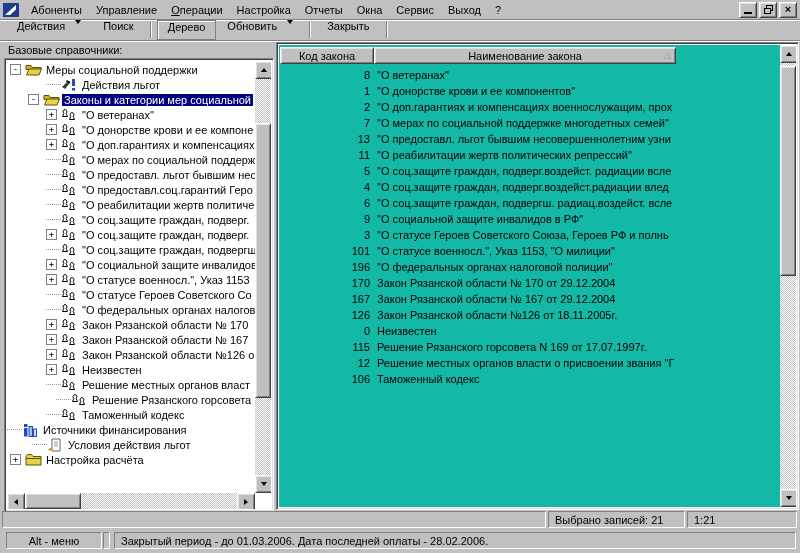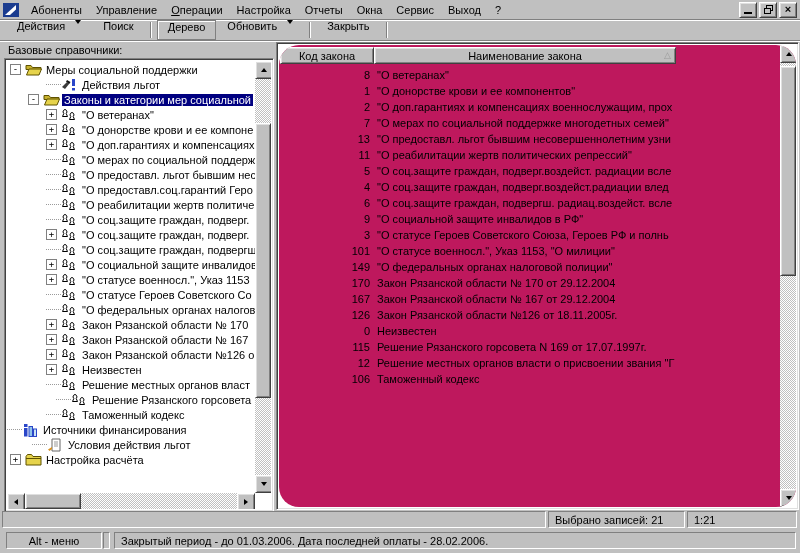--- a/index.html
+++ b/index.html
@@ -46,21 +46,21 @@
   .hsb{position:absolute;height:16px;display:flex;}
   .sbtn{width:16px;height:16px;flex:none;display:flex;align-items:center;justify-content:center;}
   .strack{flex:1;position:relative;}
   .sthumb{position:absolute;}
   .a-up{width:0;height:0;border-left:3px solid transparent;border-right:3px solid transparent;border-bottom:4px solid #000;}
   .a-dn{width:0;height:0;border-left:3px solid transparent;border-right:3px solid transparent;border-top:4px solid #000;}
   .a-lf{width:0;height:0;border-top:3px solid transparent;border-bottom:3px solid transparent;border-right:4px solid #000;}
   .a-rt{width:0;height:0;border-top:3px solid transparent;border-bottom:3px solid transparent;border-left:4px solid #000;}
   
   .gridbox{position:absolute;left:276px;top:42px;width:521px;height:466px;}
-  .gridint{position:absolute;left:2px;top:2px;right:2px;bottom:2px;background:#be185d;overflow:hidden;border-radius:20px;}
+  .gridint{position:absolute;left:2px;top:2px;right:2px;bottom:2px;background:#14b8a6;overflow:hidden;}
   .ghead{position:absolute;left:1px;top:2px;display:flex;}
   .hcell{height:17px;display:flex;align-items:center;justify-content:center;position:relative;box-sizing:border-box;}
   .sorticon{position:absolute;right:4px;top:3px;color:#9a9a9a;font-size:9px;line-height:1;}
   .grows{position:absolute;left:1px;top:22px;right:18px;bottom:1px;overflow:hidden;}
   .grow{height:16px;display:flex;align-items:center;white-space:nowrap;}
   .gc.code{width:90px;text-align:right;flex:none;}
   .gc.name{margin-left:7px;}
   
   .statusbar{position:absolute;left:0;top:509px;width:100%;height:21px;}
   .bottombar{position:absolute;left:0;top:531px;width:100%;height:20px;}
@@ -531,21 +531,21 @@
         </div>
         <div class="grow">
           <span class="gc code">3</span>
           <span class="gc name">"О статусе Героев Советского Союза, Героев РФ и полнь</span>
         </div>
         <div class="grow">
           <span class="gc code">101</span>
           <span class="gc name">"О статусе военносл.", Указ 1153, "О милиции"</span>
         </div>
         <div class="grow">
-          <span class="gc code">149</span>
+          <span class="gc code">196</span>
           <span class="gc name">"О федеральных органах налоговой полиции"</span>
         </div>
         <div class="grow">
           <span class="gc code">170</span>
           <span class="gc name">Закон Рязанской области  № 170 от 29.12.2004</span>
         </div>
         <div class="grow">
           <span class="gc code">167</span>
           <span class="gc name">Закон Рязанской области № 167 от 29.12.2004</span>
         </div>

